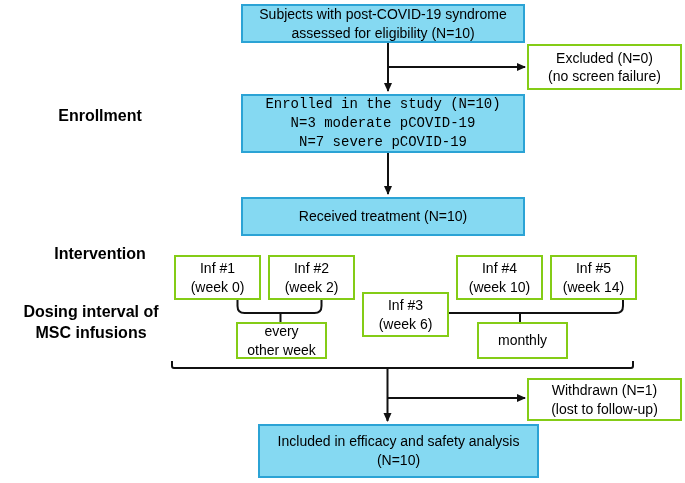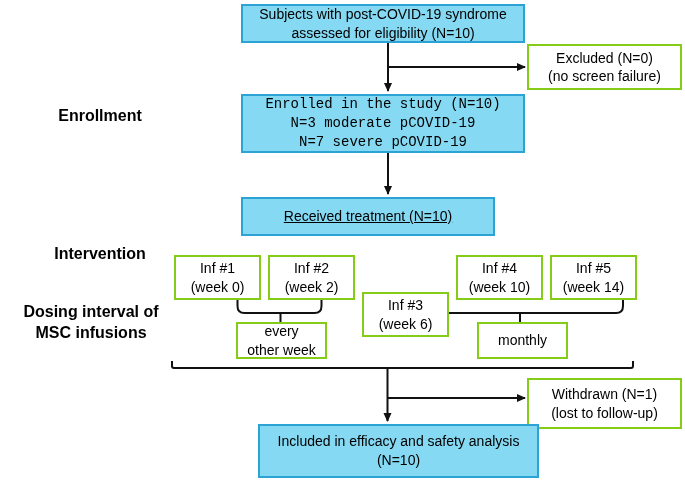--- a/index.html
+++ b/index.html
@@ -87,21 +87,21 @@
     <div>Excluded (N=0)</div>
     <div>(no screen failure)</div>
   </div>
 
   <div class="cyan-box" style="left:241px;top:94px;width:284px;height:59px;font-family:Liberation Mono, monospace;">
     <div>Enrolled in the study (N=10)</div>
     <div>N=3 moderate pCOVID-19</div>
     <div>N=7 severe pCOVID-19</div>
   </div>
 
-  <div class="cyan-box" style="left:241px;top:197px;width:254px;height:39px;text-decoration:underline;">
+  <div class="cyan-box" style="left:241px;top:197px;width:284px;height:39px;">
     <div>Received treatment (N=10)</div>
   </div>
 
   <div class="white-box" style="left:174px;top:255px;width:87px;height:45px;">
     <div>Inf #1</div>
     <div>(week 0)</div>
   </div>
 
   <div class="white-box" style="left:268px;top:255px;width:87px;height:45px;">
     <div>Inf #2</div>
@@ -125,21 +125,21 @@
 
   <div class="white-box" style="left:236px;top:322px;width:91px;height:37px;">
     <div>every</div>
     <div>other week</div>
   </div>
 
   <div class="white-box" style="left:477px;top:322px;width:91px;height:37px;">
     <div>monthly</div>
   </div>
 
-  <div class="white-box" style="left:527px;top:378px;width:155px;height:51px;">
+  <div class="white-box" style="left:527px;top:378px;width:155px;height:43px;">
     <div>Withdrawn (N=1)</div>
     <div>(lost to follow-up)</div>
   </div>
 
   <div class="cyan-box" style="left:258px;top:424px;width:281px;height:54px;">
     <div>Included in efficacy and safety analysis</div>
     <div>(N=10)</div>
   </div>
 
 </div>

